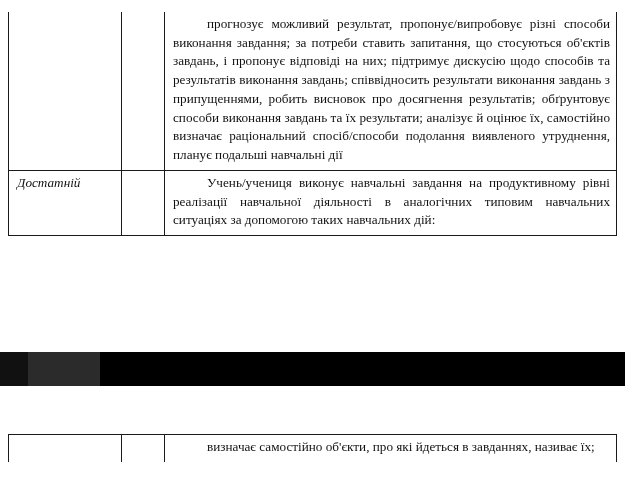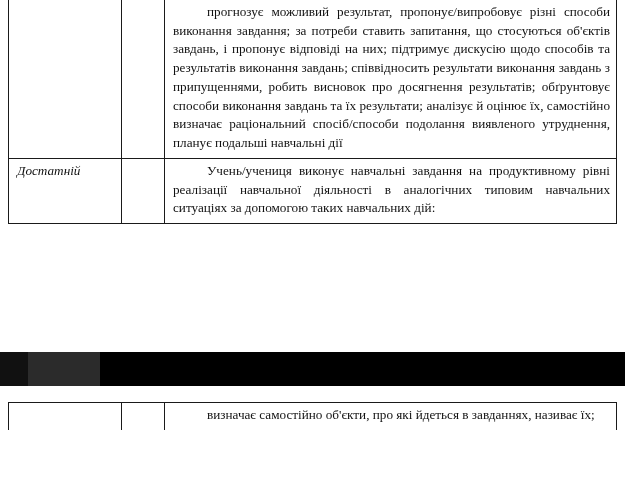--- a/index.html
+++ b/index.html
@@ -25,20 +25,21 @@
     position: absolute;
     left: 8px;
     right: 8px;
     border-collapse: collapse;
   }
 
   .doc-table {
     width: 100%;
     border-collapse: collapse;
     table-layout: fixed;
+    margin-top: 12px;
   }
 
   .doc-table td {
     border: 1px solid #1a1a1a;
     vertical-align: top;
     padding: 3px 6px 5px 8px;
     font-size: 13.2px;
     line-height: 1.42;
     color: #111111;
     text-align: justify;
@@ -91,21 +92,21 @@
     position: absolute;
     left: 0px;
     top: 0;
     width: 28px;
     height: 100%;
     background: #111111;
   }
 
   
   #table-bottom {
-    top: 402px;
+    top: 422px;
   }
   #table-bottom td {
     border-bottom: none;
   }
 </style>
 </head>
 <body>
 
 <div class="page">
 

